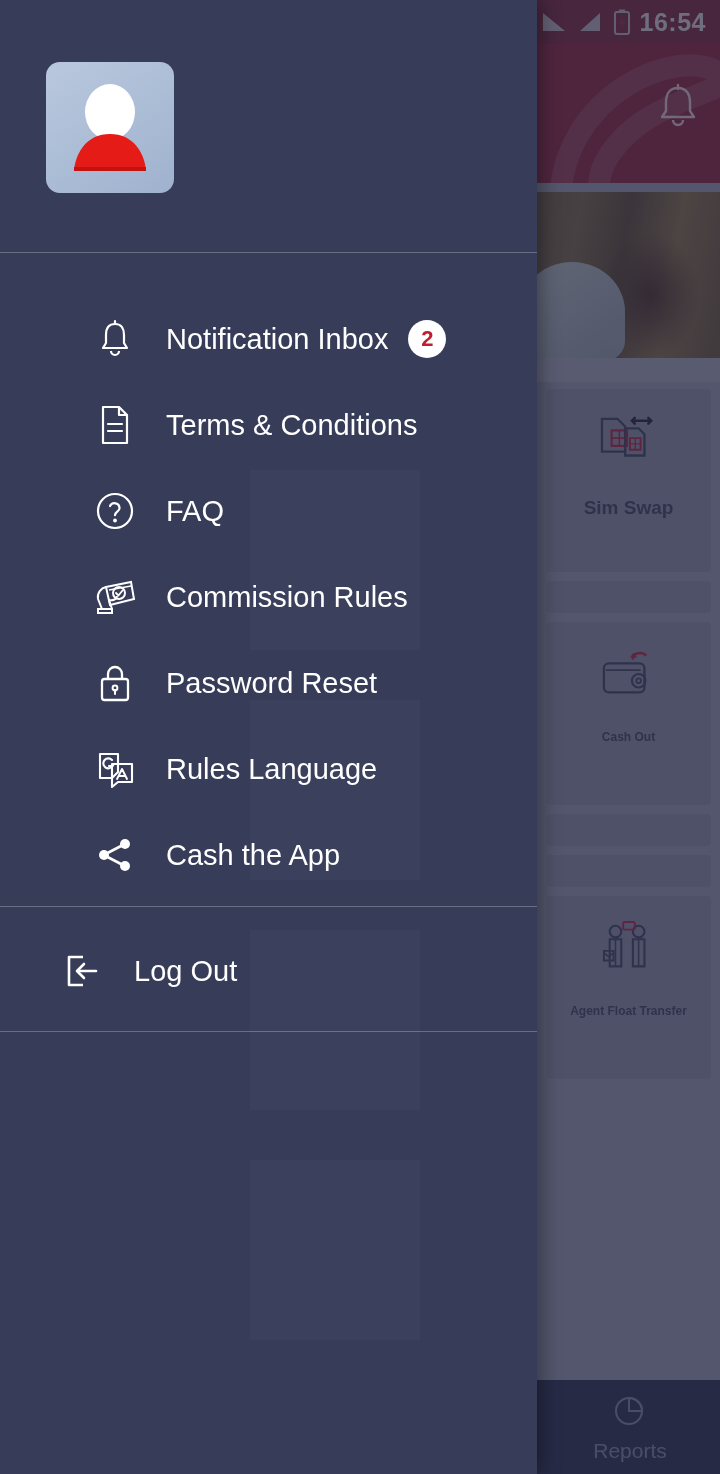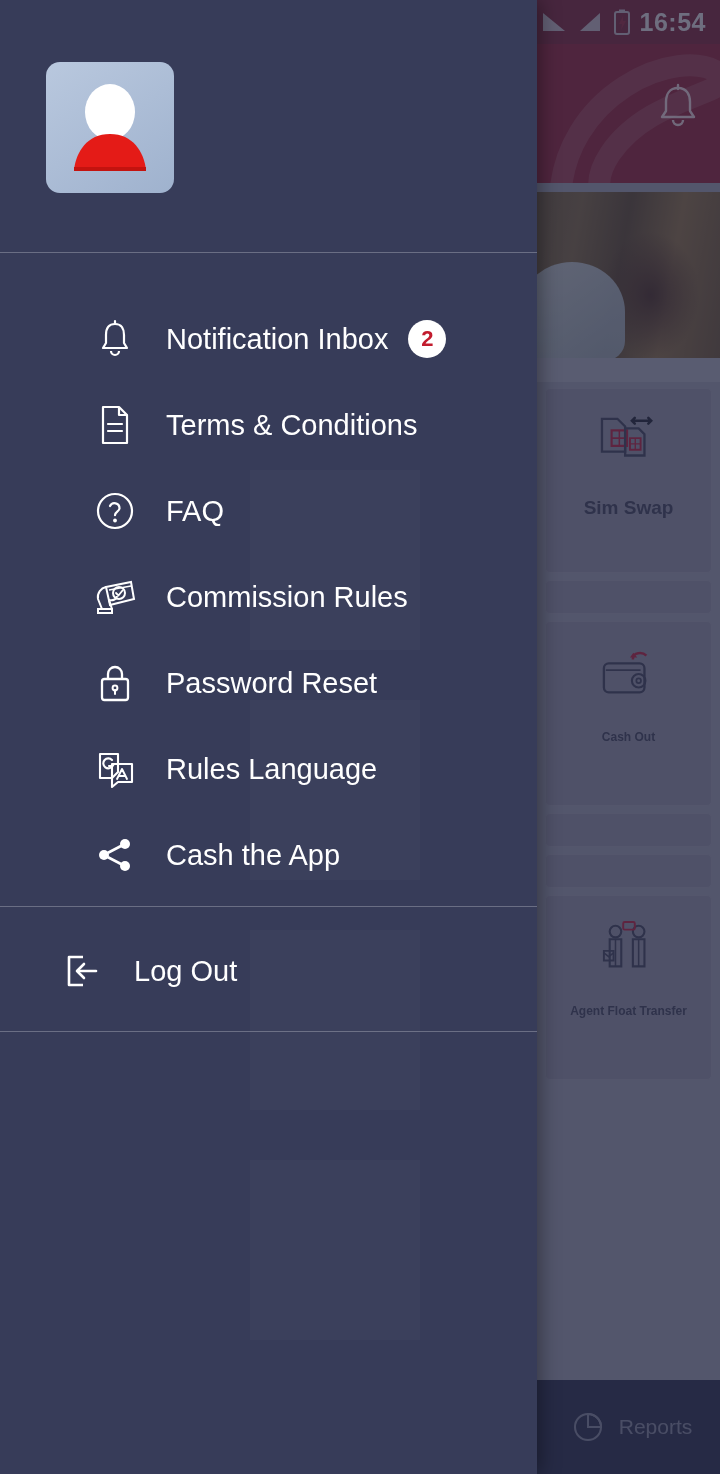--- a/index.html
+++ b/index.html
@@ -71,21 +71,21 @@
     color:#3f4258; font-size:19px; font-weight:bold; text-align:center;
     line-height:1.18;
   }
   .tile-label.sm { font-size:12px; }
 
   .bottomnav {
     position:absolute; left:0; right:0; bottom:0; height:94px;
     background:#2a2f4a; display:flex; align-items:center;
   }
   .nav-item {
-    flex:1; display:flex; flex-direction:row; align-items:center;
+    flex:1; display:flex; flex-direction:column; align-items:center;
     justify-content:center; gap:9px; opacity:.55;
   }
   .nav-icon { width:42px; height:38px; }
   .nav-label { color:#c9ccd8; font-size:21px; white-space:nowrap; }
 
   
   .scrim {
     position:absolute; inset:0; background:rgba(36,40,66,.60);
   }
 

